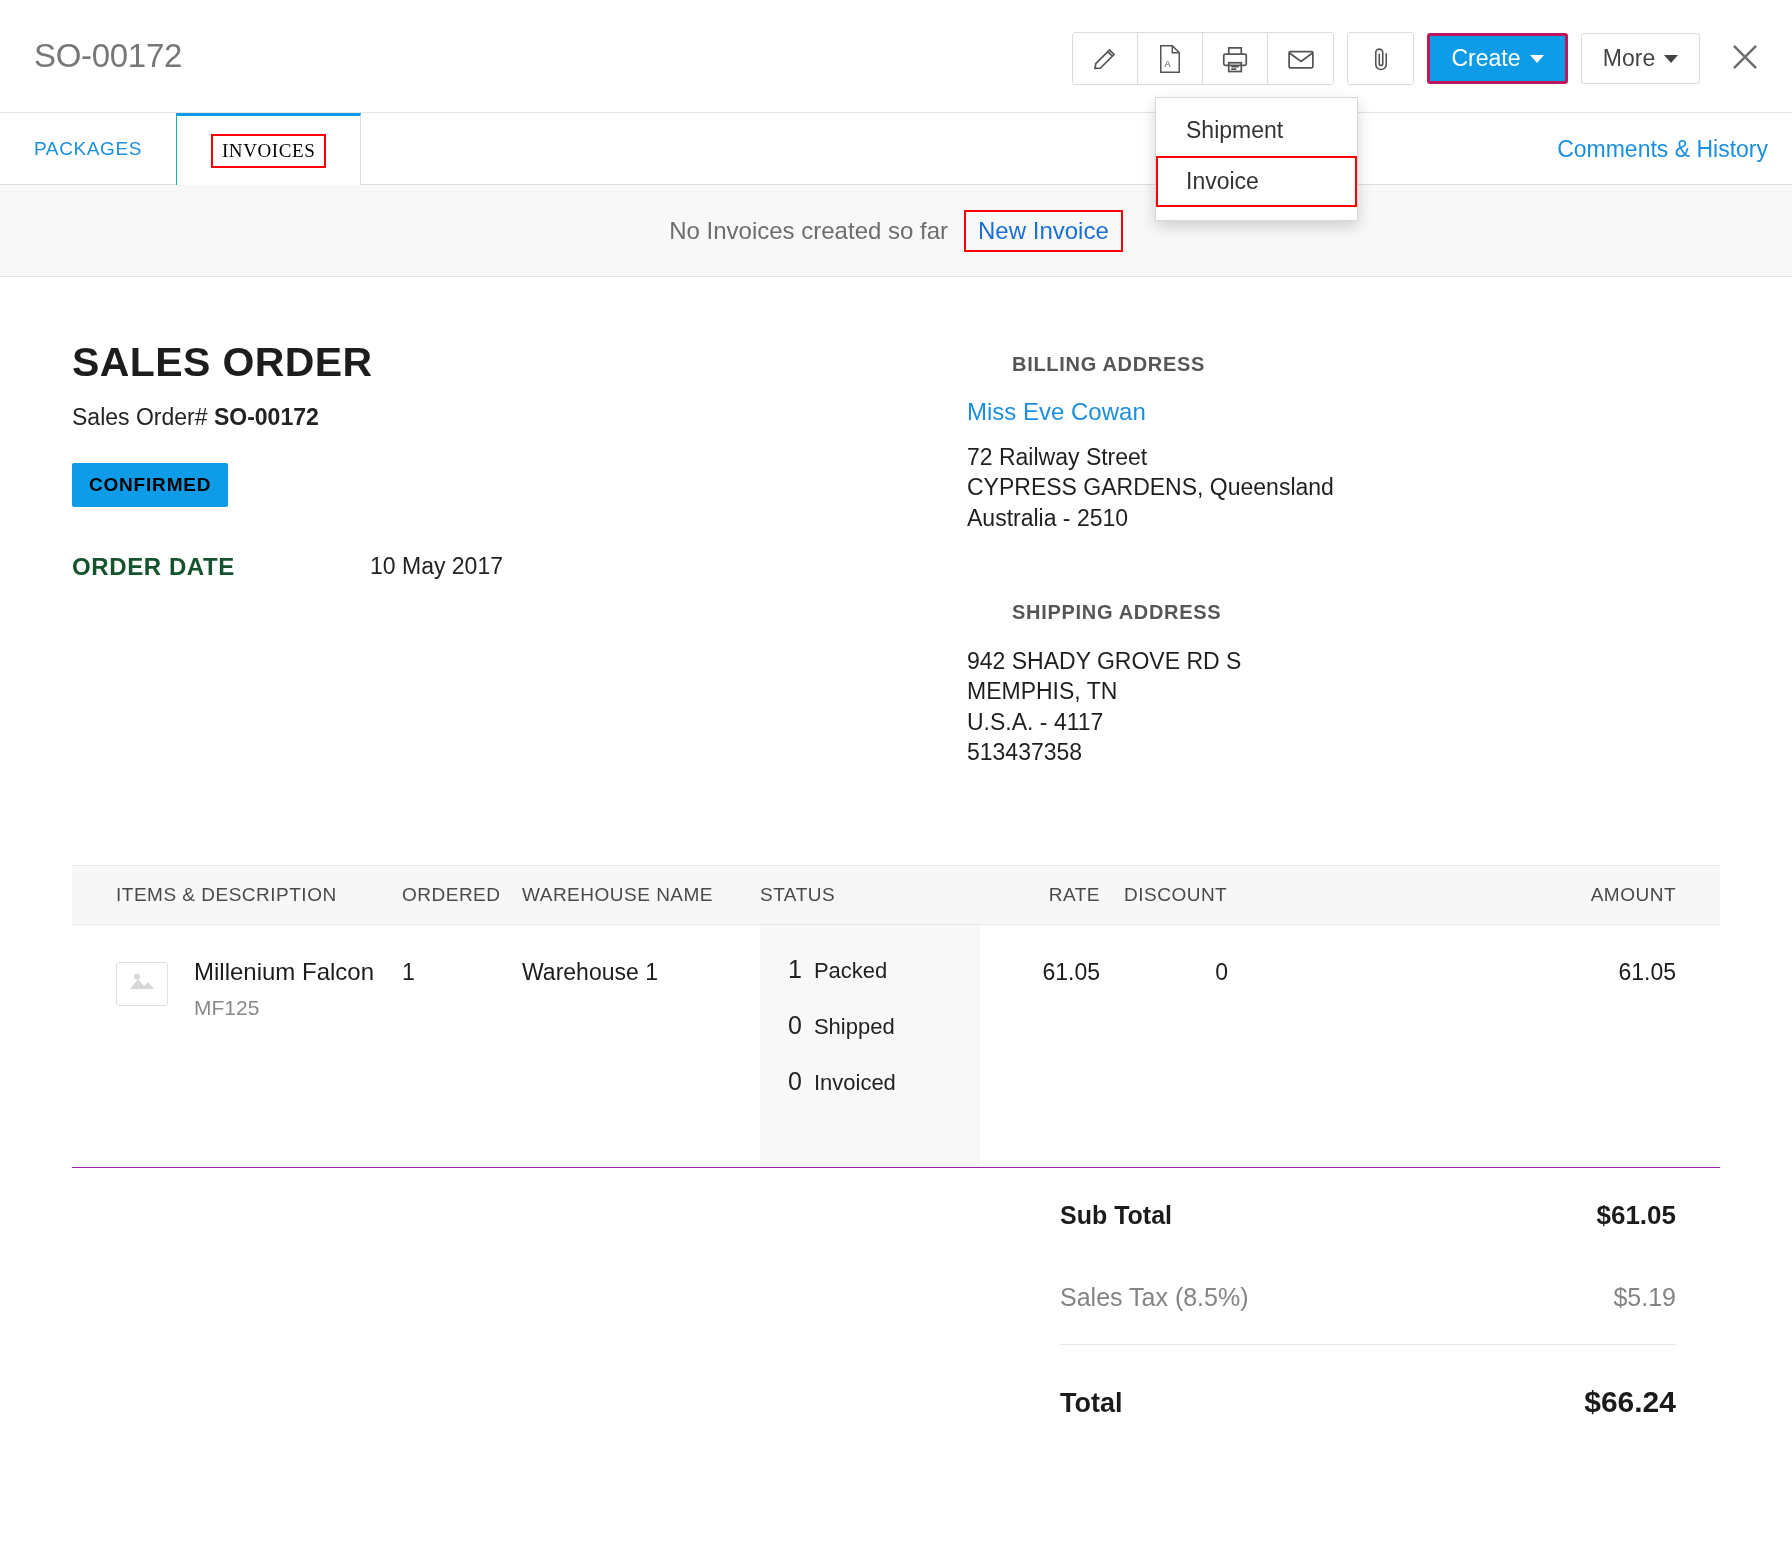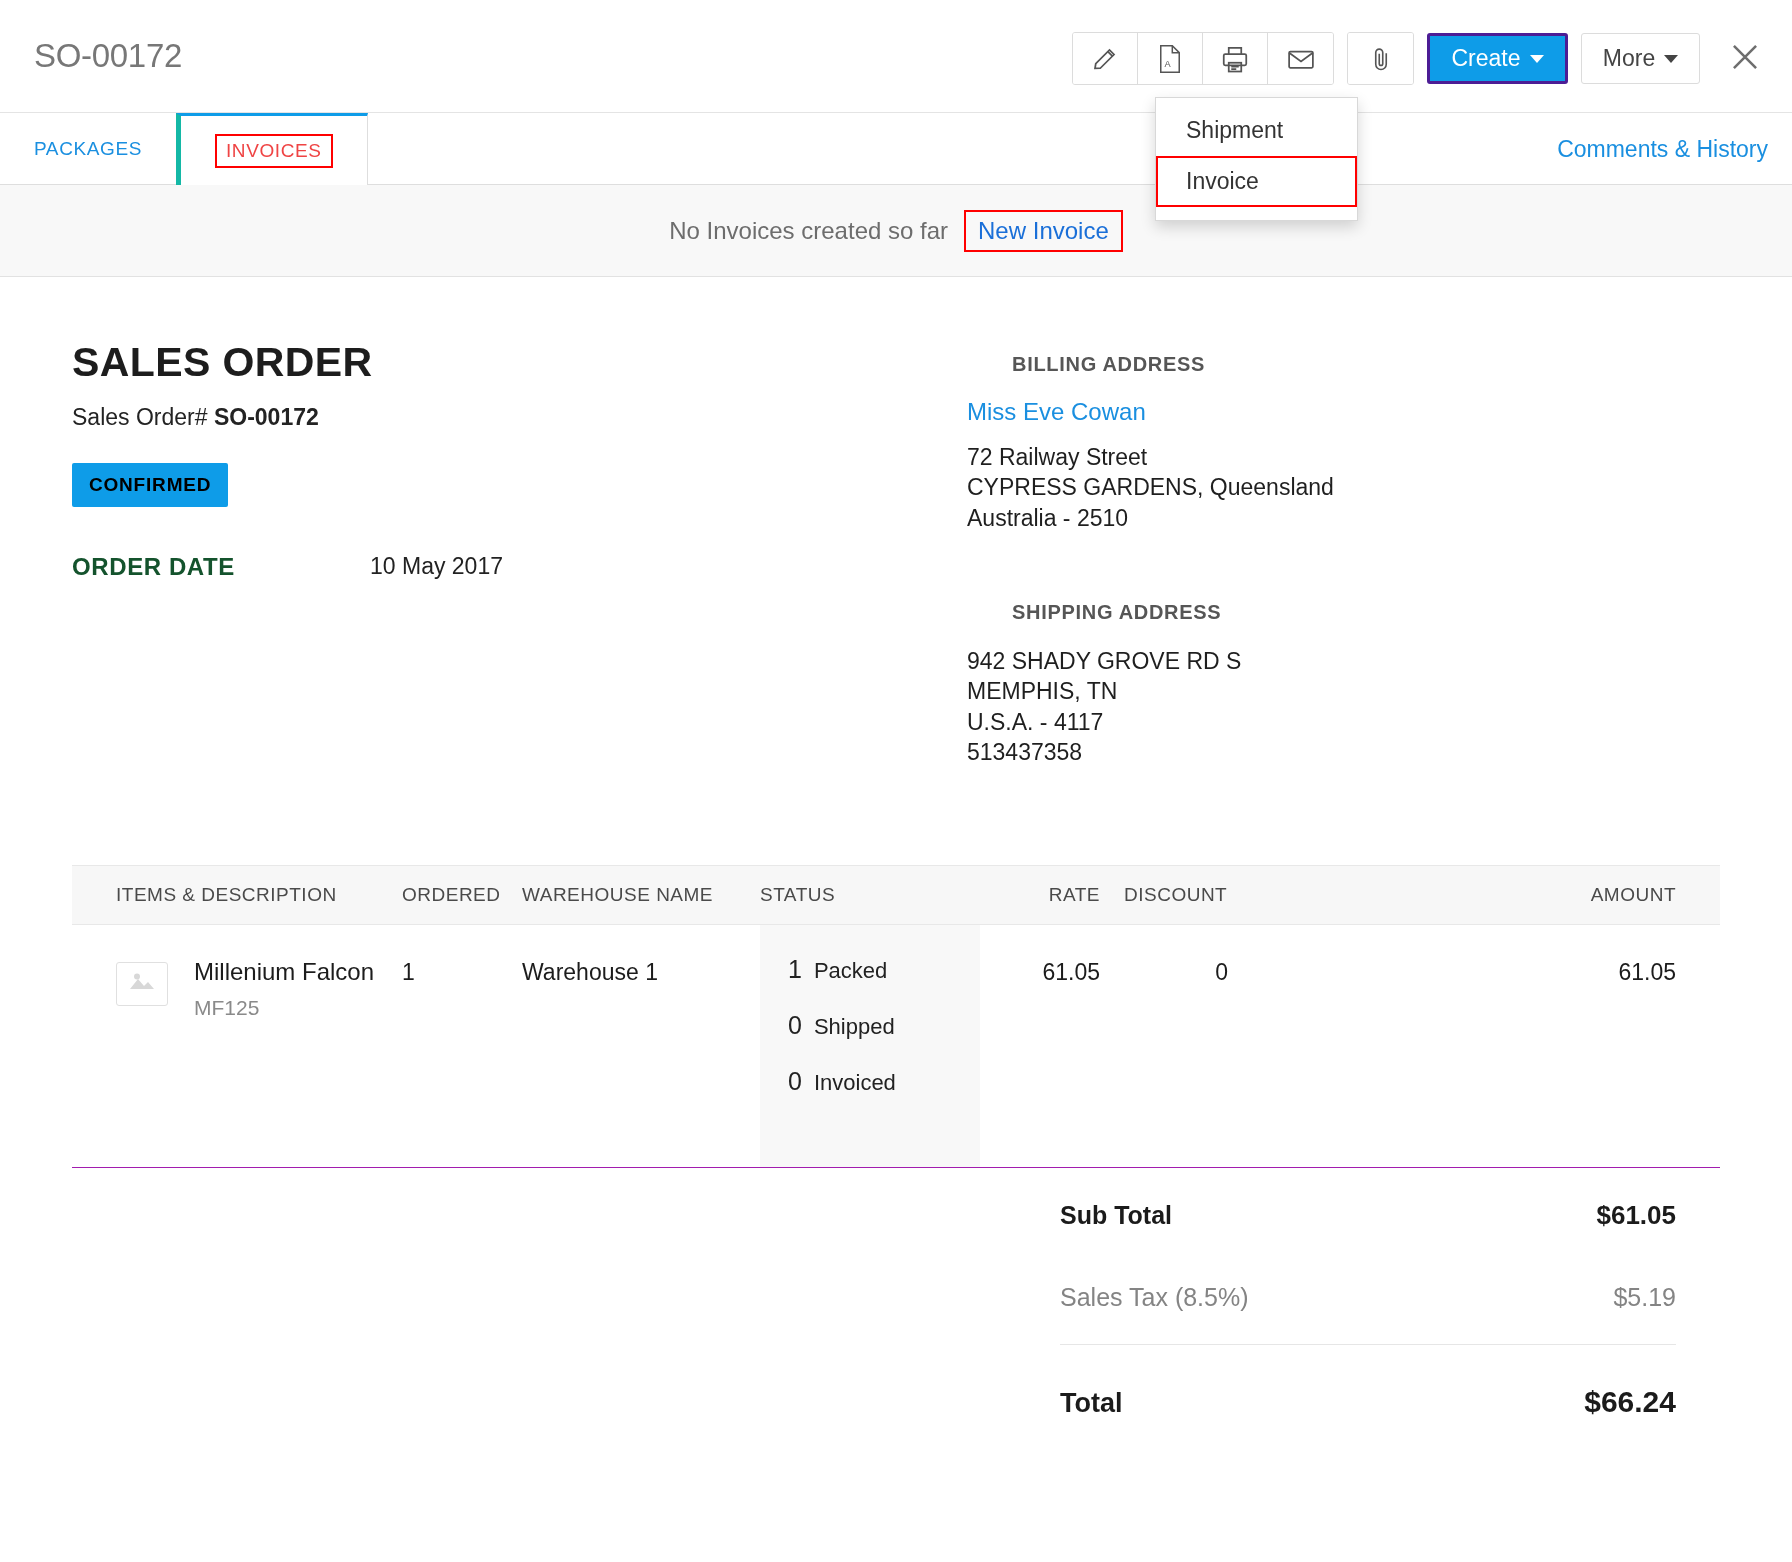--- a/index.html
+++ b/index.html
@@ -54,21 +54,21 @@
   }
   .icon-btn:last-child { border-right: none; }
   .icon-btn svg { display: block; }
   .icon-group.single { margin-left: 13px; }
   .create-btn {
     margin-left: 13px;
     height: 51px;
     min-width: 141px;
     background: #0e9ce8;
     color: #fff;
-    border: 3px solid #4c1d95;
+    border: 3px solid #be185d;
     border-radius: 3px;
     font-size: 23px;
     display: flex;
     align-items: center;
     justify-content: center;
     gap: 9px;
     cursor: pointer;
     font-family: "Liberation Sans", sans-serif;
   }
   .more-btn {
@@ -141,26 +141,27 @@
     justify-content: center;
     font-size: 19px;
     letter-spacing: 0.6px;
     color: #1a8fe0;
     padding: 0 34px;
     cursor: pointer;
     position: relative;
     background: transparent;
   }
   .tab.active {
-    color: #ef4444;
+    color: #000000;
     background: #fff;
-    border-left: 5px solid #14b8a6;
+    border-left: 1px solid #14b8a6;
     border-right: 1px solid #dedede;
     border-top: 3px solid #0e9ce8;
     margin-bottom: -1px;
+    font-family: Liberation Serif, serif;
   }
   .tab .hlbox {
     border: 2px solid #ff0000;
     padding: 4px 9px;
   }
   .comments-link {
     position: absolute;
     right: 24px;
     top: 0;
     height: 72px;

